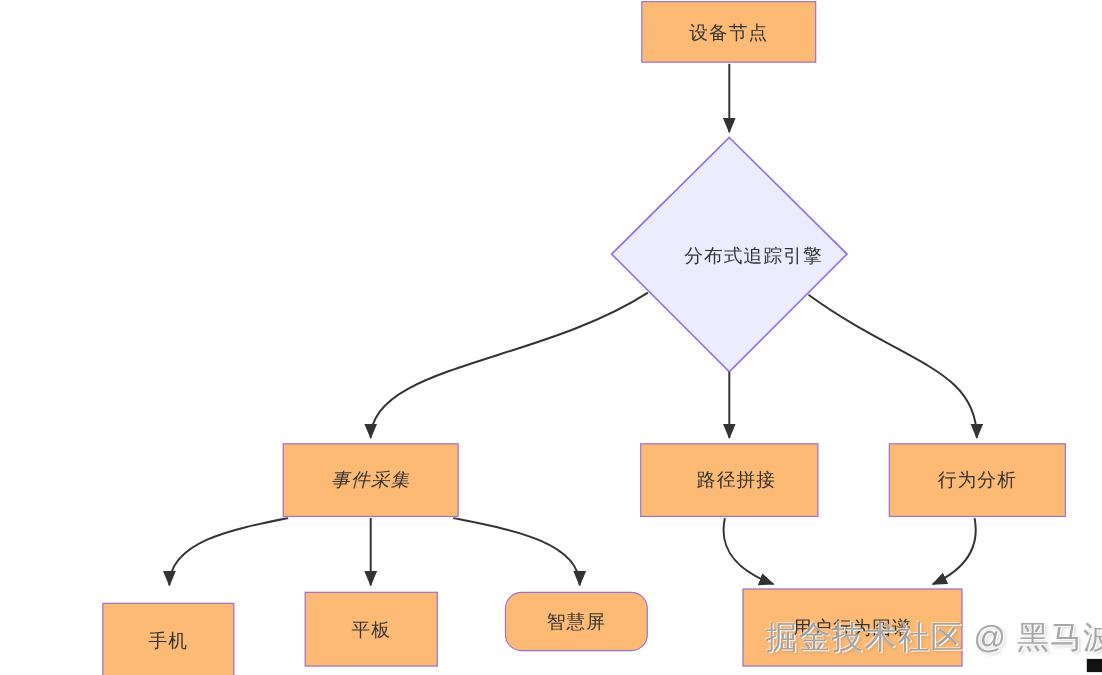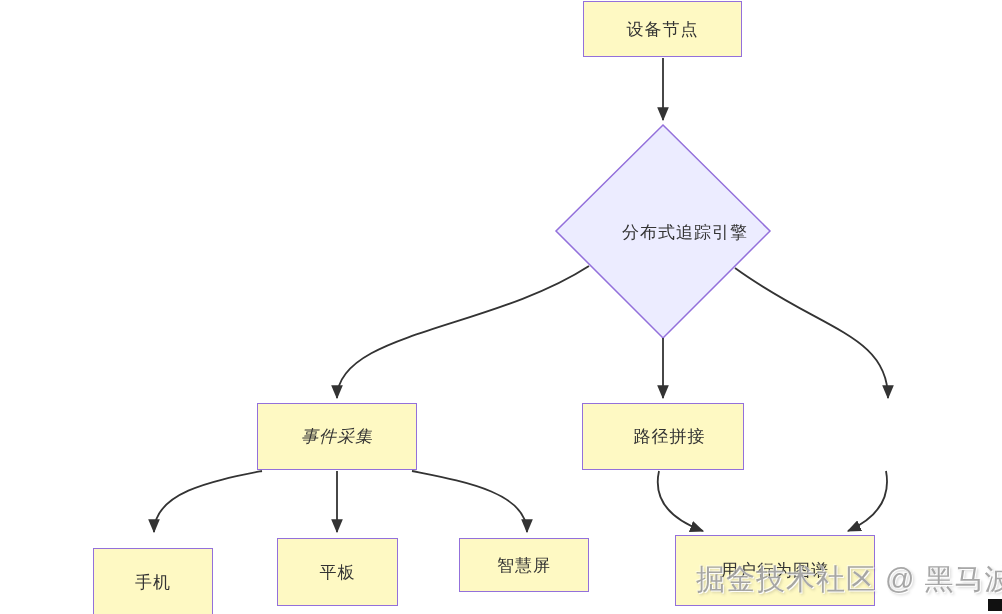--- a/index.html
+++ b/index.html
@@ -17,21 +17,21 @@
   }
   svg.edges {
     position: absolute;
     left: 0;
     top: 0;
     width: 1002px;
     height: 614px;
   }
   .node {
     position: absolute;
-    background: #fef9c3;
+    background: #fdba74;
     border: 1.5px solid #9370DB;
     box-sizing: border-box;
     display: flex;
     align-items: center;
     justify-content: center;
     font-size: 17px;
     color: #333333;
     letter-spacing: 1px;
     white-space: nowrap;
   }
@@ -93,26 +93,27 @@
   </svg>
 
   <div class="node" style="left:583px; top:1px; width:159px; height:56px;">设备节点</div>
 
   <div class="diamond-label" style="left:578px; top:221px;">分布式追踪引擎</div>
 
   <div class="node" style="left:257px; top:403px; width:160px; height:67px;font-style:italic;">事件采集</div>
 
   <div class="node" style="left:582px; top:403px; width:162px; height:67px;padding-left:13px;">路径拼接</div>
 
+  <div class="node" style="left:808px; top:403px; width:161px; height:67px;">行为分析</div>
 
   <div class="node" style="left:93px; top:536px; width:120px; height:68px;margin-top:12px;">手机</div>
 
   <div class="node" style="left:277px; top:538px; width:121px; height:68px;text-align:center;">平板</div>
 
-  <div class="node" style="left:459px; top:538px; width:130px; height:54px;">智慧屏</div>
+  <div class="node" style="left:459px; top:538px; width:130px; height:54px;border-radius:15px;">智慧屏</div>
 
   <div class="node" style="left:675px; top:535px; width:200px; height:71px;">用户行为图谱</div>
 
   <div class="watermark">掘金技术社区 @ 黑马波哥</div>
 
   <div class="corner-mark"></div>
 
 </div>
 
 </body></html>

